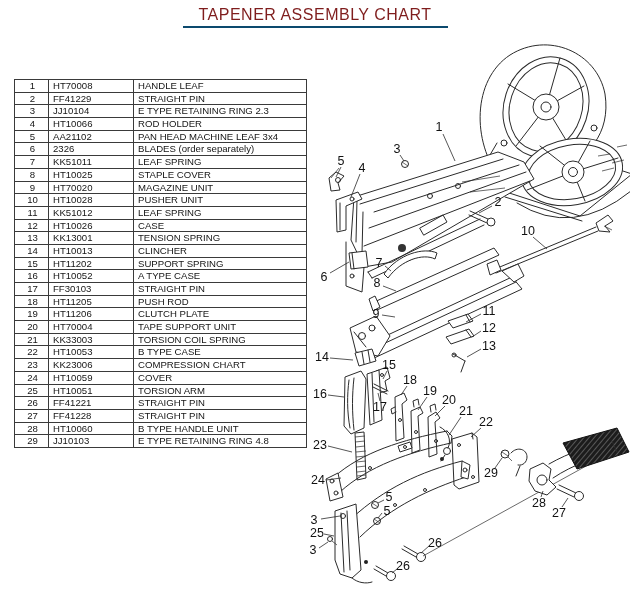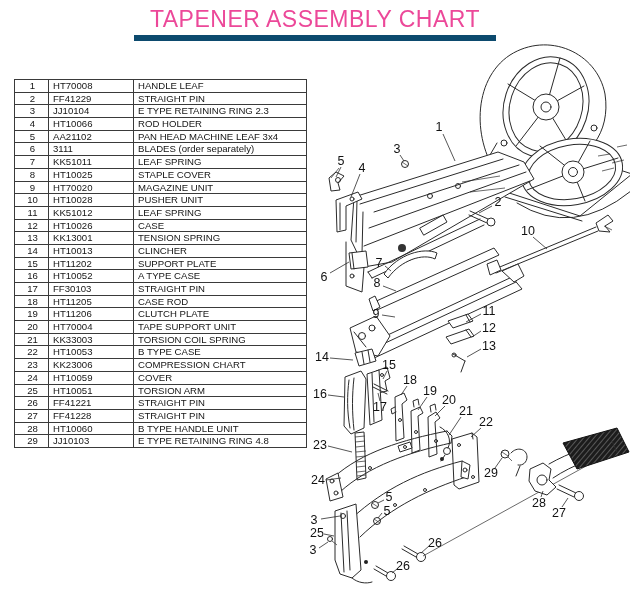--- a/index.html
+++ b/index.html
@@ -2,22 +2,22 @@
 <html><head>
 <meta charset="utf-8">
 <style>
   html,body{margin:0;padding:0}
   body{
     width:630px;height:612px;position:relative;overflow:hidden;
     background:#ffffff;font-family:"Liberation Sans",sans-serif;color:#111;
   }
   .title-wrap{position:absolute;top:6px;left:0;width:630px;text-align:center;}
   .title-wrap span{
-    display:inline-block;font-size:23px;letter-spacing:.5px;color:#ec4899;
-    border-bottom:6px solid #0c4a6e;padding:0 16px 2px 16px;white-space:nowrap;
+    display:inline-block;font-size:16px;letter-spacing:.5px;color:#7f1d1d;
+    border-bottom:2px solid #0c4a6e;padding:0 16px 2px 16px;white-space:nowrap;
   }
   table.parts{
     position:absolute;top:79px;left:14px;width:293px;
     border-collapse:collapse;table-layout:fixed;
   }
   table.parts td{
     border:1px solid #3a3a3a;font-size:9.6px;line-height:1;height:11.7px;
     padding:0 2px 0 4px;white-space:nowrap;overflow:hidden;color:#151515;
   }
   td.c-no{width:27px;text-align:center;padding:0;}
@@ -58,21 +58,21 @@
         <td class="c-code">HT10066</td>
         <td class="c-desc">ROD HOLDER</td>
       </tr>
       <tr>
         <td class="c-no">5</td>
         <td class="c-code">AA21102</td>
         <td class="c-desc">PAN HEAD MACHINE LEAF 3x4</td>
       </tr>
       <tr>
         <td class="c-no">6</td>
-        <td class="c-code">3111</td>
+        <td class="c-code">2326</td>
         <td class="c-desc">BLADES (order separately)</td>
       </tr>
       <tr>
         <td class="c-no">7</td>
         <td class="c-code">KK51011</td>
         <td class="c-desc">LEAF SPRING</td>
       </tr>
       <tr>
         <td class="c-no">8</td>
         <td class="c-code">HT10025</td>
@@ -104,36 +104,36 @@
         <td class="c-desc">TENSION SPRING</td>
       </tr>
       <tr>
         <td class="c-no">14</td>
         <td class="c-code">HT10013</td>
         <td class="c-desc">CLINCHER</td>
       </tr>
       <tr>
         <td class="c-no">15</td>
         <td class="c-code">HT11202</td>
-        <td class="c-desc">SUPPORT PLATE</td>
+        <td class="c-desc">SUPPORT SPRING</td>
       </tr>
       <tr>
         <td class="c-no">16</td>
         <td class="c-code">HT10052</td>
         <td class="c-desc">A TYPE CASE</td>
       </tr>
       <tr>
         <td class="c-no">17</td>
         <td class="c-code">FF30103</td>
         <td class="c-desc">STRAIGHT PIN</td>
       </tr>
       <tr>
         <td class="c-no">18</td>
         <td class="c-code">HT11205</td>
-        <td class="c-desc">CASE ROD</td>
+        <td class="c-desc">PUSH ROD</td>
       </tr>
       <tr>
         <td class="c-no">19</td>
         <td class="c-code">HT11206</td>
         <td class="c-desc">CLUTCH PLATE</td>
       </tr>
       <tr>
         <td class="c-no">20</td>
         <td class="c-code">HT70004</td>
         <td class="c-desc">TAPE SUPPORT UNIT</td>

